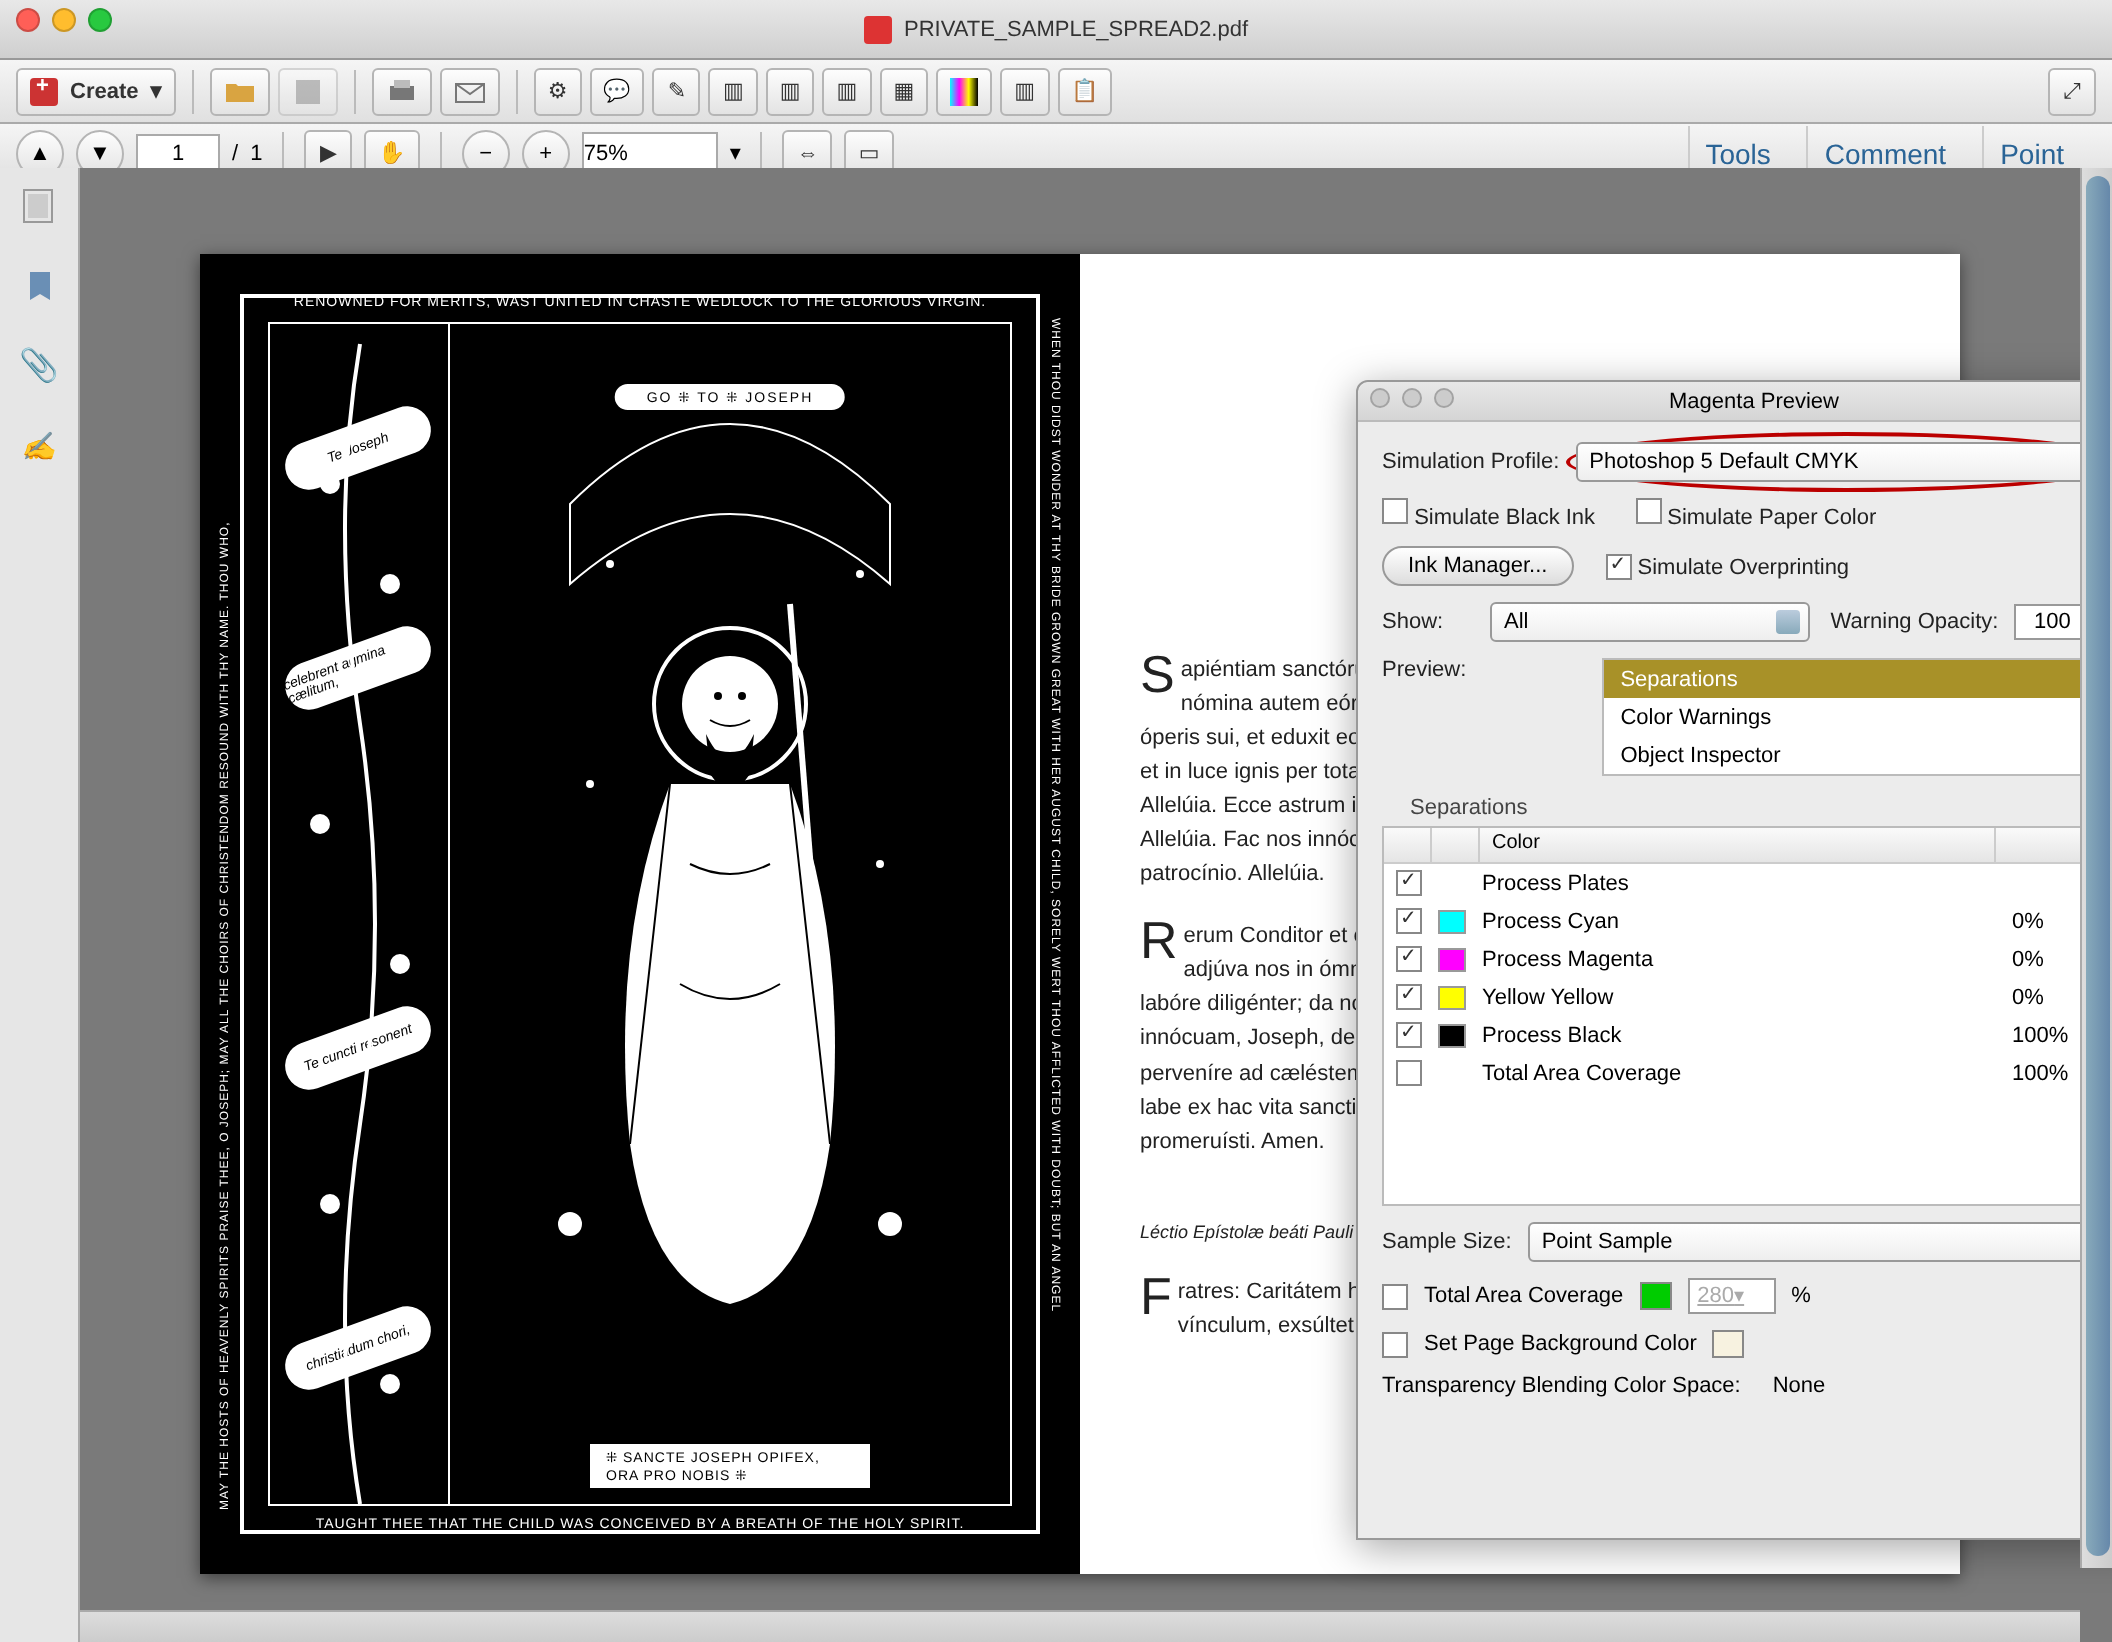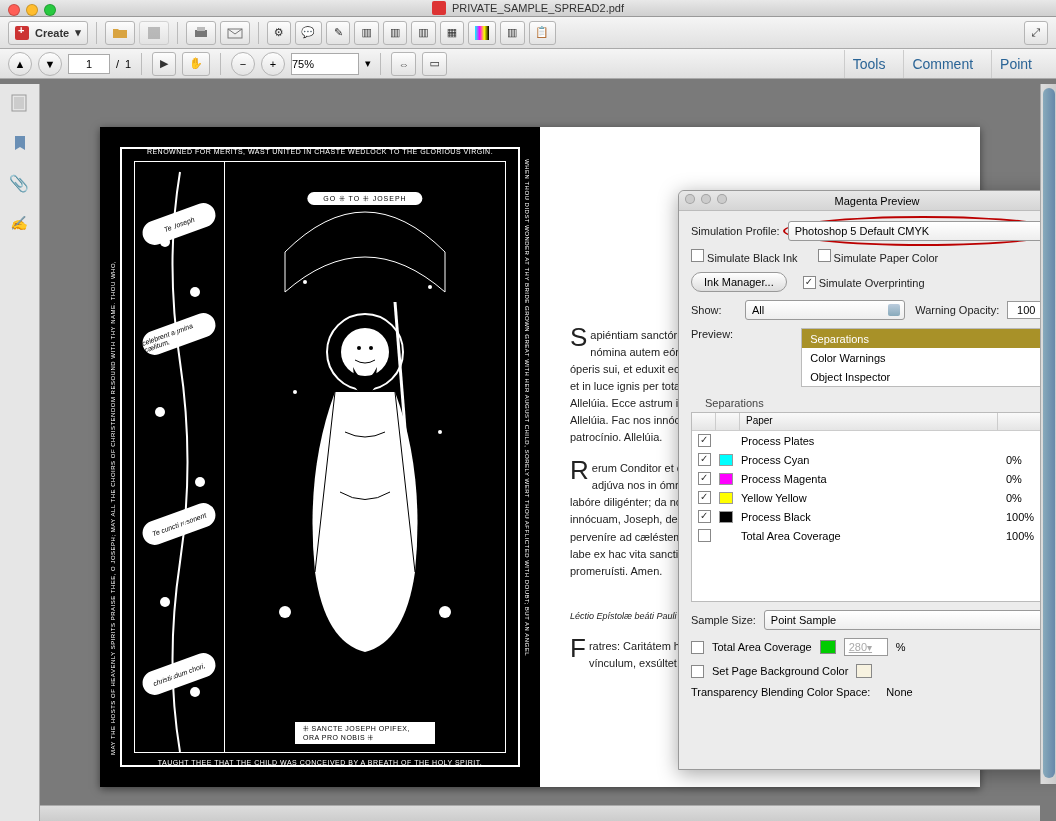--- a/index.html
+++ b/index.html
@@ -1,19 +1,19 @@
 <!DOCTYPE html>
 <html><head>
 <meta charset="utf-8">
 <style>
 * { box-sizing: border-box; margin: 0; padding: 0; font-family: "Lucida Grande", Arial, sans-serif; font-size: 11px; }
 body { width: 1056px; height: 821px; background: #7a7a7a; overflow: hidden; position: relative; }
 
 
-.titlebar { height: 17px; background: linear-gradient(#e8e8e8,#cfcfcf); border-bottom: 1px solid #999; display: flex; align-items: center; justify-content: center; position: relative; }
+.titlebar { height: 30px; background: linear-gradient(#e8e8e8,#cfcfcf); border-bottom: 1px solid #999; display: flex; align-items: center; justify-content: center; position: relative; }
 .traffic { position: absolute; left: 8px; top: 4px; display: flex; gap: 6px; }
 .traffic span { width: 12px; height: 12px; border-radius: 50%; border: 1px solid rgba(0,0,0,0.2); }
 .red { background: #ff5f57; } .yellow { background: #ffbd2e; } .green { background: #28c940; }
 .titlebar .title { font-size: 13px; color: #333; display: flex; align-items: center; gap: 6px; }
 .pdf-icon { width: 14px; height: 14px; background: #d33; border-radius: 2px; display: inline-block; }
 
 
 .toolbar1 { height: 32px; background: linear-gradient(#f5f5f5,#e0e0e0); border-bottom: 1px solid #aaa; display: flex; align-items: center; padding: 0 8px; gap: 4px; }
 .tbtn { height: 24px; min-width: 24px; background: linear-gradient(#fdfdfd,#e3e3e3); border: 1px solid #b5b5b5; border-radius: 3px; display: inline-flex; align-items: center; justify-content: center; padding: 0 6px; font-size: 13px; color: #333; cursor: pointer; }
 .tbtn svg, .tbtn .ico { width: 16px; height: 16px; }
@@ -343,21 +343,21 @@
         <div class="item">Object Inspector</div>
       </div>
     </div>
 
     <div class="sep-section">
       <div class="sep-title">Separations</div>
       <div class="sep-table">
         <div class="sep-head">
           <div style="width:24px"></div>
           <div style="width:24px"></div>
-          <div style="flex:1">Paper</div>
+          <div style="flex:1">Color</div>
           <div style="width:64px"></div>
         </div>
         <div class="sep-body" id="sep-body">
             <div class="sep-row">
               <span class="chk on"></span>
               <span class="swatch" style="visibility:hidden"></span>
               <span class="name">Process Plates</span>
               <span style="width:50px;text-align:left"></span>
             </div>
             <div class="sep-row">

